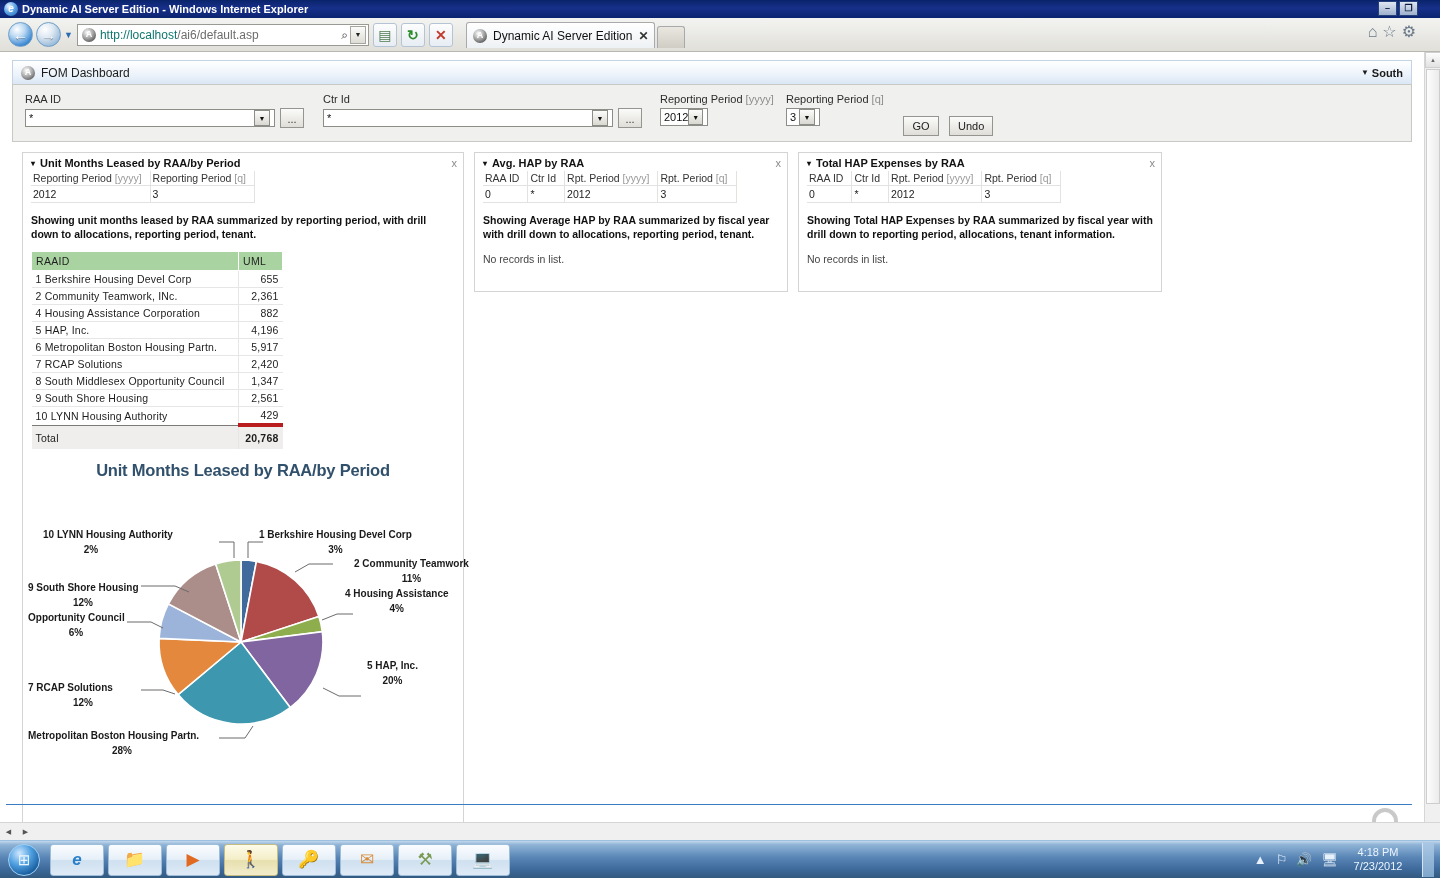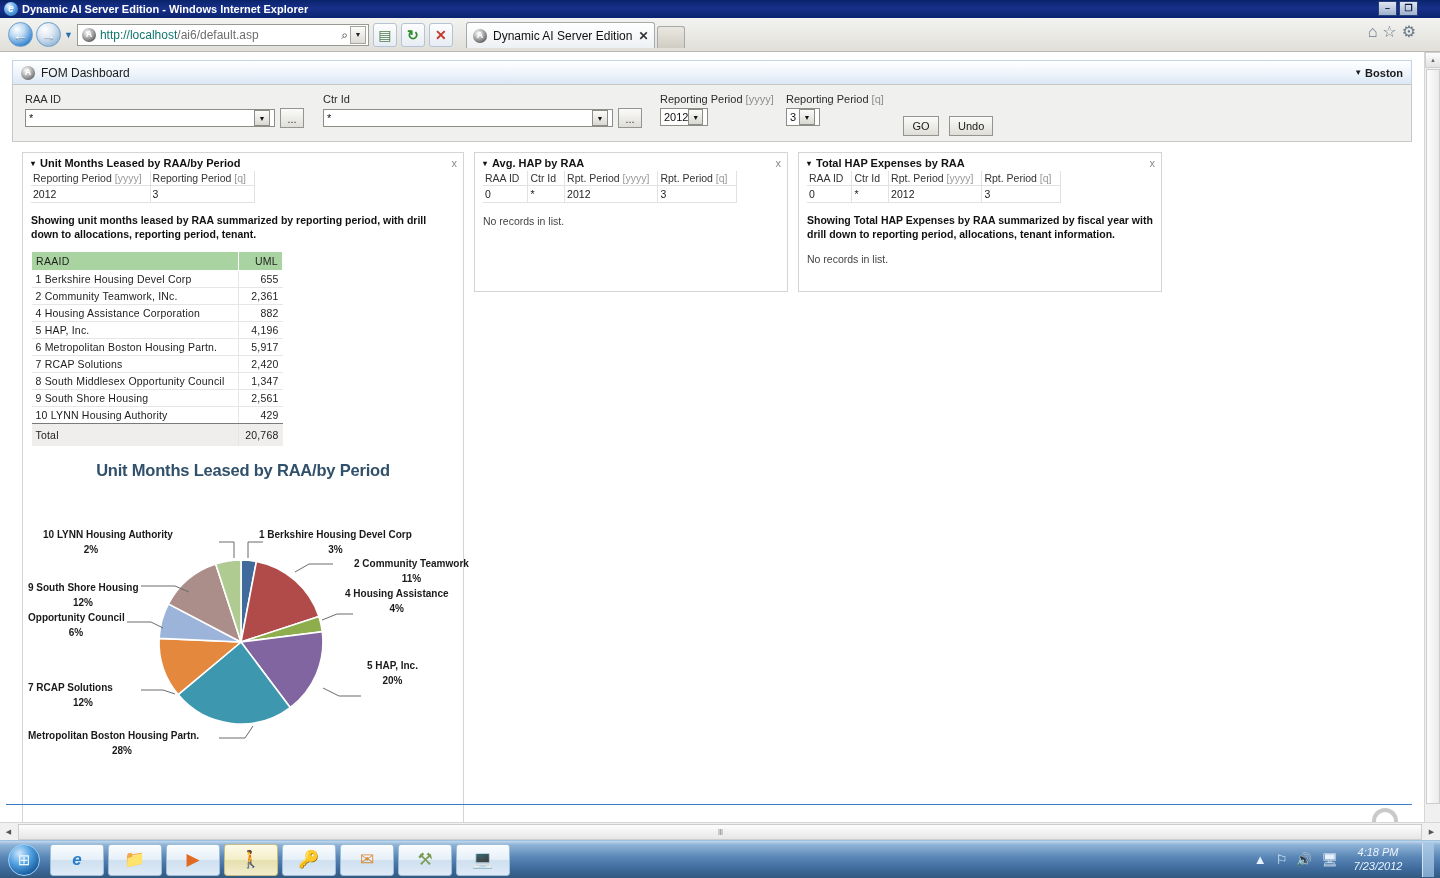--- a/index.html
+++ b/index.html
@@ -212,32 +212,32 @@
   }
   .norecords { font-size: 10.5px; color: #444; margin: 12px 8px 0 8px; }
 
   
   .grid { border-collapse: collapse; margin: 10px 0 0 8px; width: 252px; }
   .grid th {
     background: #a9d3a0; color: #1f1f1f; font-size: 10.5px; font-weight: normal;
     text-align: left; padding: 3px 4px; border: 1px solid #ffffff;
     letter-spacing: .3px;
   }
-  .grid th.num { text-align: right; }
+  .grid th.num { }
   .grid td {
     font-size: 10.5px; color: #1c1c1c; padding: 2px 4px;
     border-bottom: 1px solid #e6e6e4; white-space: nowrap;
     letter-spacing: .2px;
   }
   .grid td.num { text-align: right; border-left: 1px solid #e6e6e4; }
   .grid tr.total td {
     background: #efeeec; padding-top: 5px; padding-bottom: 5px;
     border-bottom: none;
   }
-  .grid tr.total td.num { border-top: 1px solid #b91c1c; font-weight: normal; }
+  .grid tr.total td.num { border-top: 4px solid #b91c1c; font-weight: bold; }
   .grid tr.lastrow td { border-bottom: 1px solid #7a7a78; }
 
   
   #chartwrap { position: absolute; left: 0; top: 308px; width: 440px; height: 300px; }
   #chart-title {
     text-align: center; font-size: 16.5px; font-weight: bold;
     color: #31506b; letter-spacing: -.2px;
   }
   #chart-sub { text-align: center; font-size: 11.5px; color: #6f91ad; margin-top: 2px; }
   #plot { position: relative; width: 440px; height: 260px; }
@@ -327,21 +327,21 @@
   .tbtn.active {
     background: linear-gradient(to bottom, #fdfbe8 0%, #f4eec8 48%, #e6dfae 52%, #f3edcd 100%);
     border-color: #c6bd82;
   }
   .tbtn .ic { font-size: 17px; line-height: 1; }
   #tray {
     margin-left: auto; display: flex; align-items: center; gap: 9px;
     padding-right: 6px; color: #eaf4ff; font-size: 11px;
   }
   #tray .tic { font-size: 13px; line-height: 1; color: #e6f1fb; }
-  #clock { text-align: center; line-height: 1.25; min-width: 62px; font-style: italic; }
+  #clock { text-align: center; line-height: 1.25; min-width: 62px; }
   #showdesktop {
     width: 12px; height: 34px; margin-left: 4px;
     background: linear-gradient(to bottom,#a9c7e4,#7fa6cb);
     border-left: 1px solid #d3e5f5;
   }
 </style>
 </head>
 <body>
 
 <div id="titlebar">
@@ -385,21 +385,21 @@
   <span class="gicon">⚙</span>
 </div>
 
 <div id="page">
 
   <div id="appbar">
     <div class="applogo">A</div>
     <div class="apptitle">FOM Dashboard</div>
     <div class="tools">
       <span class="caret">▼</span>
-      <span>Boston</span>
+      <span>South</span>
     </div>
   </div>
 
   <div id="filterbar">
 
     <div class="fld" style="left:12px; top:8px;">
       <div class="lbl">RAA ID</div>
       <div class="ctl">
         <div class="ipt" style="width:250px">
           <span>*</span>
@@ -614,20 +614,21 @@
         <th><span>Rpt. Period </span><span class="unit">[q]</span></th>
       </tr>
       <tr>
         <td>0</td>
         <td>*</td>
         <td>2012</td>
         <td>3</td>
       </tr>
     </tbody>
       </table>
+    <div class="desc">Showing Average HAP by RAA summarized by fiscal year with drill down to allocations, reporting period, tenant.</div>
     <div class="norecords">No records in list.</div>
   </div>
 
   <div class="panel" style="left:798px; top:100px; width:364px; height:140px;">
     <div class="panel-head">
       <span class="tri">▾</span>
       <span>Total HAP Expenses by RAA</span>
       <span class="closex">x</span>
     </div>
     <table class="ctx-table">
@@ -656,21 +657,20 @@
     </div>
 </div>
 
 <div id="vscroll">
   <div class="sbtn">▲</div>
   <div class="thumb"></div>
 </div>
 
 <div id="hscroll">
   <div class="sbtn">◀</div>
-  <div class="htrack">III</div>
   <div class="sbtn">▶</div>
 </div>
 
 <div id="taskbar">
   <div id="startorb">
     <div class="orb">⊞</div>
   </div>
   <div class="tbtn">
       <span class="ic" style="color:#2a7fc9;font-style:italic;font-weight:bold">e</span>
     </div>

